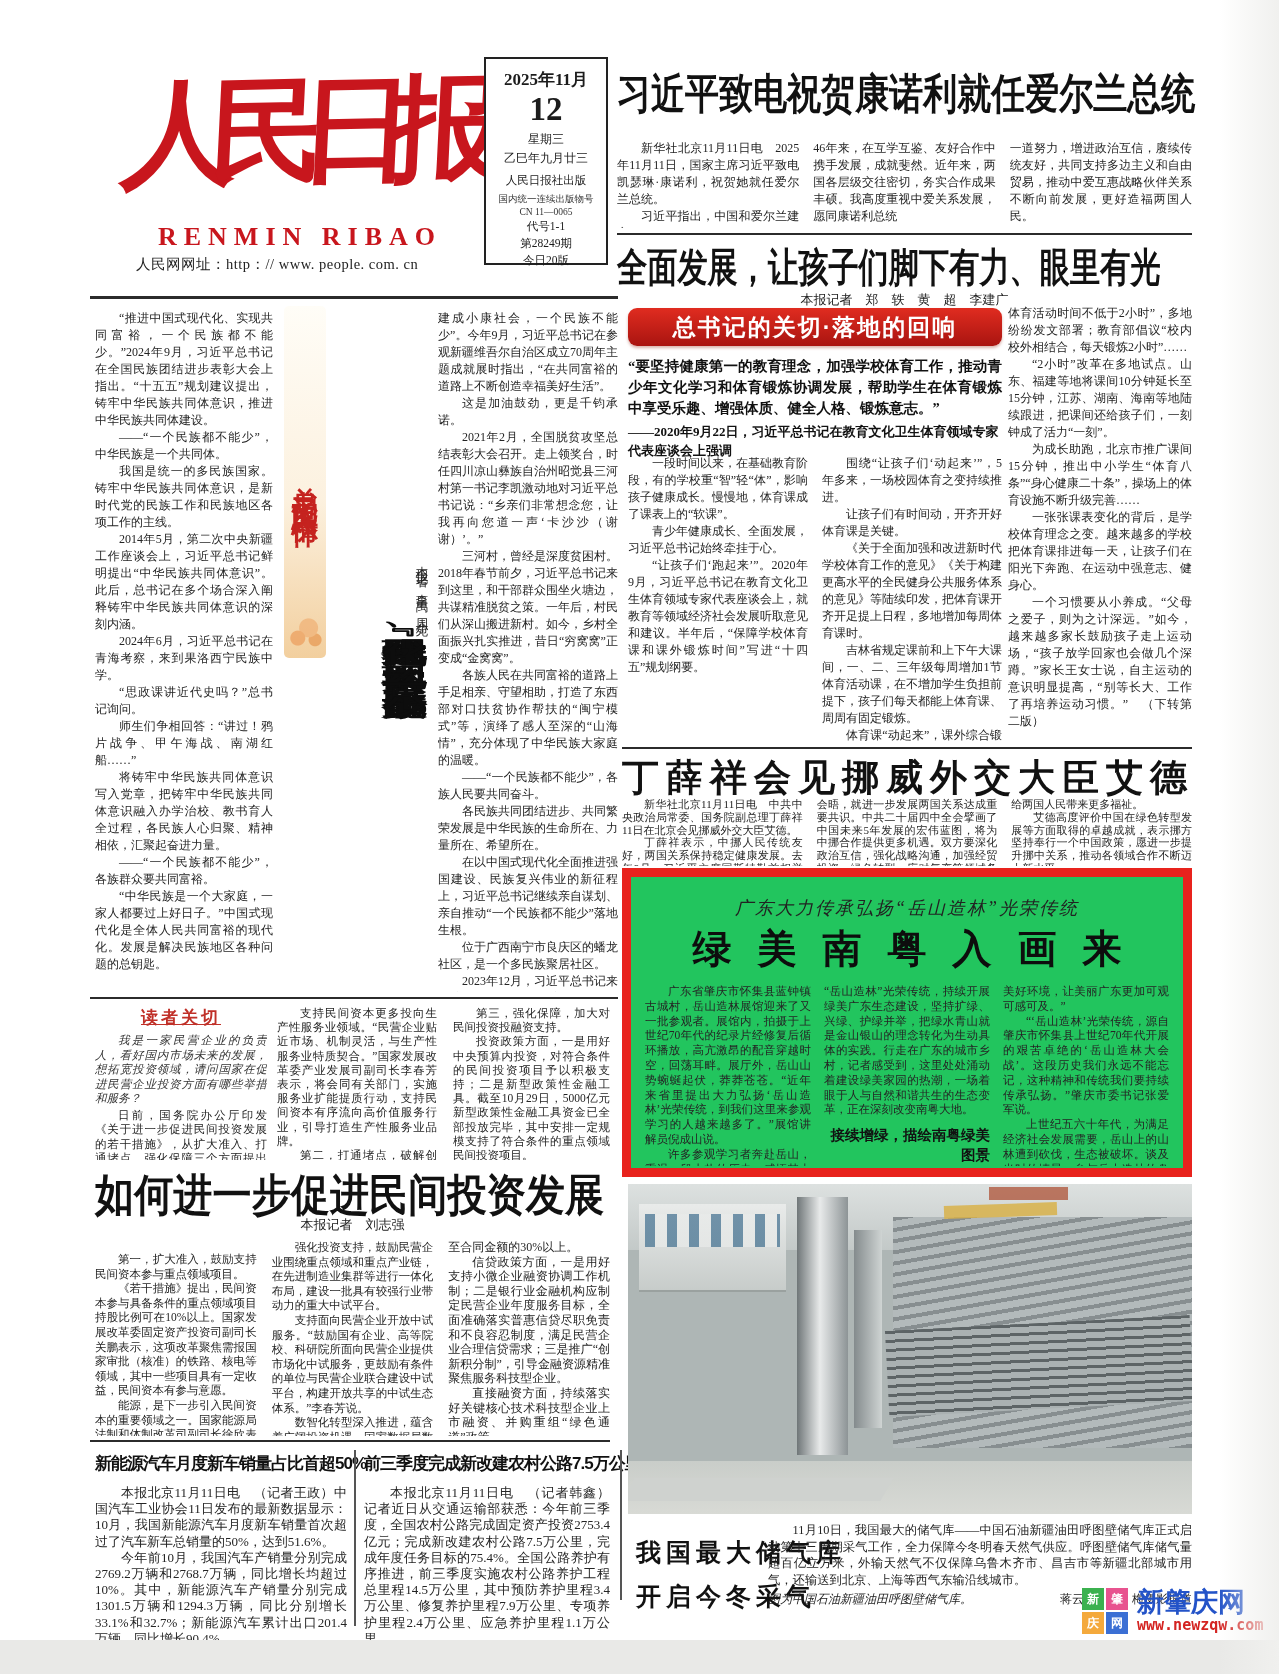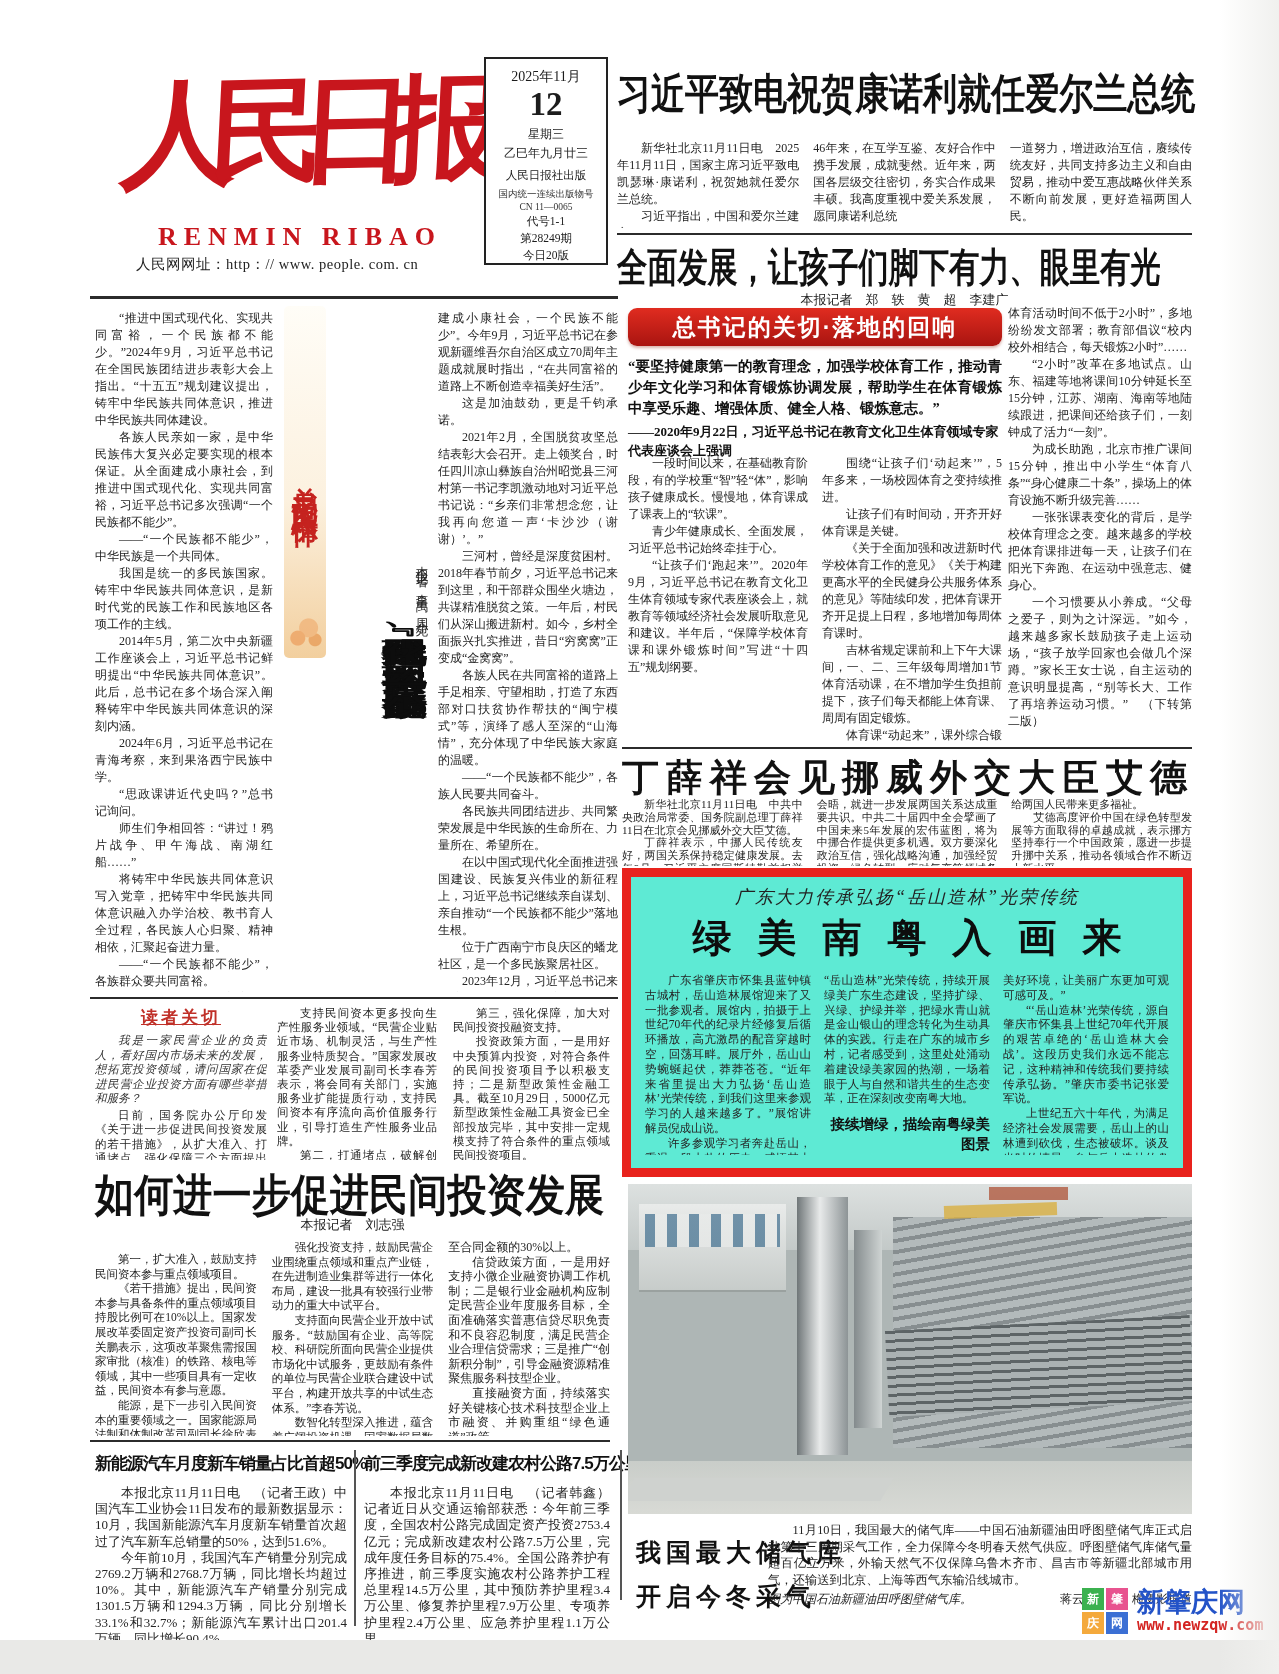--- a/index.html
+++ b/index.html
@@ -14,21 +14,21 @@
   .col{overflow:hidden;}
   .rule{background:#2b2b2b;}
   .squeeze{display:inline-block;transform-origin:left center;white-space:nowrap;}
 
   
   .logo{font-size:115px;font-weight:900;color:#c8161d;letter-spacing:-26px;line-height:1;
         transform:skewX(-4deg) rotate(-1.2deg);white-space:nowrap;}
   .logo-latin{color:#c8161d;font-weight:700;font-size:26px;letter-spacing:7px;text-align:center;}
   .site-line{font-size:14.5px;letter-spacing:.5px;color:#222;}
   .datebox{border:2px solid #222;box-sizing:border-box;text-align:center;padding-top:9px;background:#fff;}
-  .datebox .db-ym{font-size:14px;font-weight:400;}
+  .datebox .db-ym{font-size:17px;font-weight:700;}
   .datebox .db-day{font-size:33px;font-weight:700;line-height:1.15;}
   .datebox .db-s{font-size:12px;margin-top:2px;}
   .datebox .db-xs{font-size:9.5px;margin-top:5px;color:#333;}
   .datebox .db-m{font-size:11.5px;margin-top:2px;}
 
   .headline-black{font-weight:900;color:#111;}
   .byline{font-size:13px;text-align:center;color:#222;}
 
   .banner{background:linear-gradient(180deg,#e02c20,#a91410);border-radius:9px;color:#fff;
           font-weight:700;font-size:23px;display:flex;align-items:center;justify-content:center;
@@ -44,21 +44,21 @@
            border-radius:5px;display:flex;align-items:center;justify-content:center;padding-top:8px;
            box-sizing:border-box;position:relative;}
   .v-label:after{content:"";position:absolute;bottom:8px;left:3px;right:3px;height:34px;opacity:.75;
            background:radial-gradient(circle at 30% 65%,#eda05f 7px,transparent 8px),
                       radial-gradient(circle at 60% 35%,#f0b277 9px,transparent 10px),
                       radial-gradient(circle at 78% 70%,#e89a55 6px,transparent 7px);}
   .v-byline{writing-mode:vertical-rl;font-size:12.5px;color:#222;letter-spacing:3px;}
 
   .serif-head{font-weight:600;color:#111;}
 
-  .redbox{border:9px solid #e8231d;box-sizing:border-box;background:#5eead4;padding:8px 14px;}
+  .redbox{border:9px solid #e8231d;box-sizing:border-box;background:#22c55e;padding:19px 14px;}
   .kicker{text-align:center;font-size:18px;letter-spacing:2px;color:#222;font-style:italic;}
   .lv-headline{text-align:center;font-size:39px;font-weight:900;letter-spacing:26px;color:#0d0d0d;
                margin-top:2px;text-indent:26px;}
   .subhead{font-weight:700;font-size:14.5px;line-height:20px;text-align:right;margin:8px 0;
            font-family:"Liberation Sans","DejaVu Sans",sans-serif;color:#111;}
 
   .reader-label{color:#c03028;font-weight:700;font-size:17px;text-align:center;
                 text-decoration:underline;letter-spacing:3px;}
   .question p{font-style:italic;color:#333;}
 
@@ -166,21 +166,20 @@
     <p>体育活动时间不低于2小时”，多地纷纷发文部署；教育部倡议“校内校外相结合，每天锻炼2小时”……</p>
     <p>“2小时”改革在多地试点。山东、福建等地将课间10分钟延长至15分钟，江苏、湖南、海南等地陆续跟进，把课间还给孩子们，一刻钟成了活力“一刻”。</p>
     <p>为成长助跑，北京市推广课间15分钟，推出中小学生“体育八条”“身心健康二十条”，操场上的体育设施不断升级完善……</p>
     <p>一张张课表变化的背后，是学校体育理念之变。越来越多的学校把体育课排进每一天，让孩子们在阳光下奔跑、在运动中强意志、健身心。</p>
     <p>一个习惯要从小养成。“父母之爱子，则为之计深远。”如今，越来越多家长鼓励孩子走上运动场，“孩子放学回家也会做几个深蹲。”家长王女士说，自主运动的意识明显提高，“别等长大、工作了再培养运动习惯。”　（下转第二版）</p>
   </div>
 
 <div class="abs rule" style="left:90px;top:296px;width:528px;height:3px;"></div>
 <div class="abs col body-text" style="left:95px;top:310px;width:178px;height:682px;">
     <p>“推进中国式现代化、实现共同富裕，一个民族都不能少。”2024年9月，习近平总书记在全国民族团结进步表彰大会上指出。“十五五”规划建议提出，铸牢中华民族共同体意识，推进中华民族共同体建设。</p>
-    <p>各族人民亲如一家，是中华民族伟大复兴必定要实现的根本保证。从全面建成小康社会，到推进中国式现代化、实现共同富裕，习近平总书记多次强调“一个民族都不能少”。</p>
     <p>——“一个民族都不能少”，中华民族是一个共同体。</p>
     <p>我国是统一的多民族国家。铸牢中华民族共同体意识，是新时代党的民族工作和民族地区各项工作的主线。</p>
     <p>2014年5月，第二次中央新疆工作座谈会上，习近平总书记鲜明提出“中华民族共同体意识”。此后，总书记在多个场合深入阐释铸牢中华民族共同体意识的深刻内涵。</p>
     <p>2024年6月，习近平总书记在青海考察，来到果洛西宁民族中学。</p>
     <p>“思政课讲近代史吗？”总书记询问。</p>
     <p>师生们争相回答：“讲过！鸦片战争、甲午海战、南湖红船……”</p>
     <p>将铸牢中华民族共同体意识写入党章，把铸牢中华民族共同体意识融入办学治校、教书育人全过程，各民族人心归聚、精神相依，汇聚起奋进力量。</p>
     <p>——“一个民族都不能少”，各族群众要共同富裕。</p>
     <p>“中华民族是一个大家庭，一家人都要过上好日子。”中国式现代化是全体人民共同富裕的现代化。发展是解决民族地区各种问题的总钥匙。</p>
   </div>

